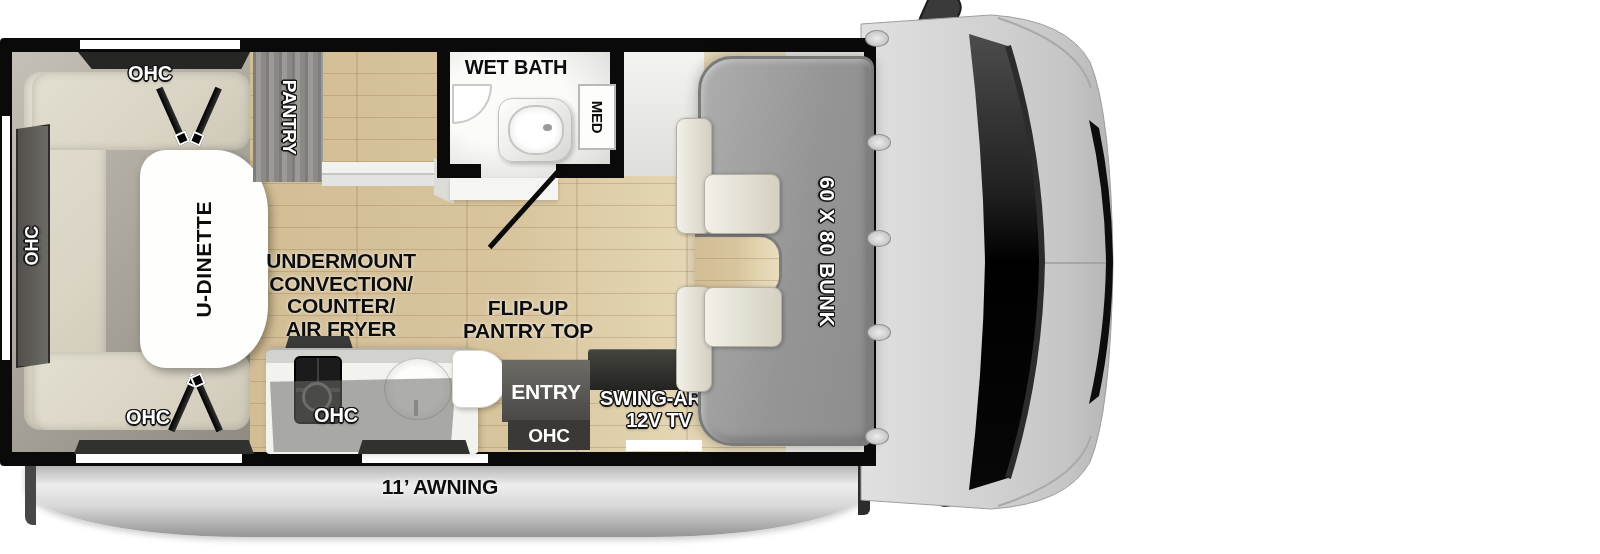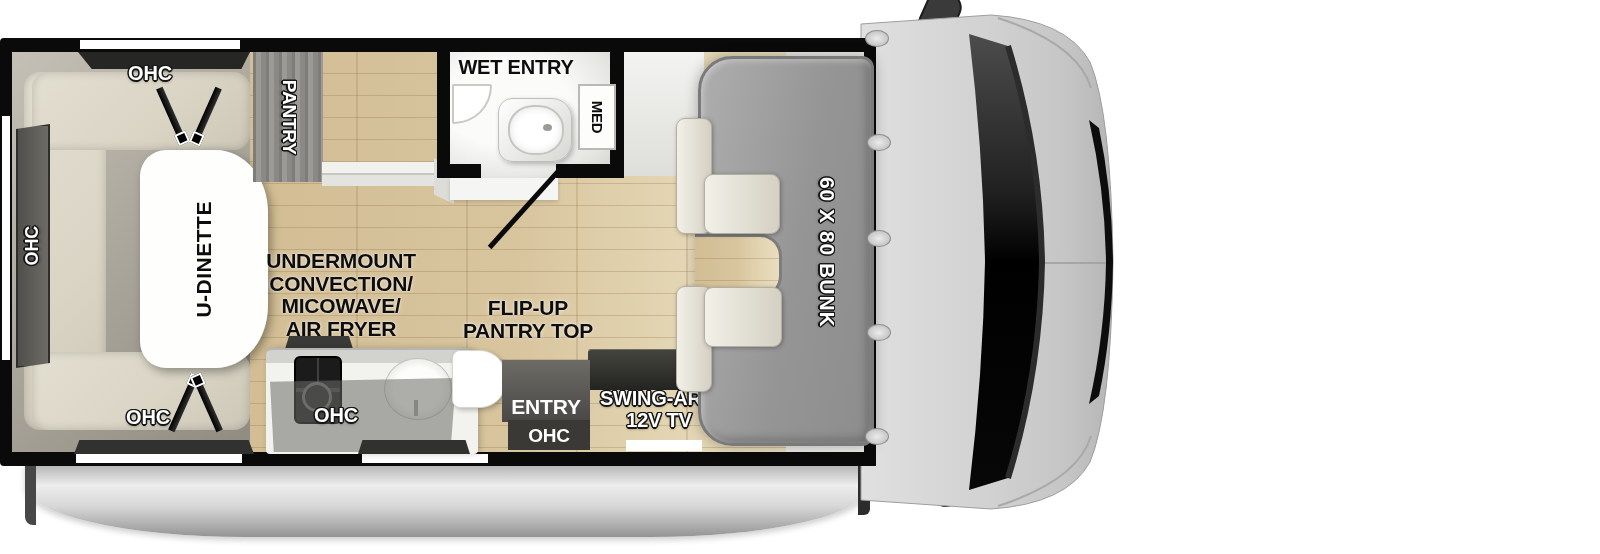--- a/index.html
+++ b/index.html
@@ -27,20 +27,21 @@
 </head>
 <body>
 
 <div id="stage">
 
   <div class="abs" style="left:25px;top:463px;width:845px;height:74px;
               background:linear-gradient(180deg,#aeaeae 0%,#ededed 30%,#d8d8d8 58%,#949494 100%);
               border-radius:3px 3px 220px 220px / 3px 3px 52px 52px;box-shadow:0 3px 6px rgba(0,0,0,.2);"></div>
   <div class="abs" style="left:25px;top:463px;width:11px;height:62px;background:#474747;border-radius:2px 0 0 8px;"></div>
   <div class="abs" style="left:858px;top:463px;width:12px;height:52px;background:#2c2c2c;border-radius:0 2px 6px 0;"></div>
+  <div class="abs lbl lbl-b" style="left:358px;top:476px;width:164px;font-size:21px;">11’ AWNING</div>
 
   <svg class="abs" style="left:853px;top:0;" width="280" height="554" viewBox="0 0 280 554">
     <defs>
       <linearGradient id="gBody" x1="0" y1="0" x2="1" y2="0">
         <stop offset="0" stop-color="#e0e0e0"></stop>
           <stop offset="0.55" stop-color="#d0d0d0"></stop>
         <stop offset="0.82" stop-color="#c5c5c5"></stop>
           <stop offset="1" stop-color="#b5b5b5"></stop>
       </linearGradient>
       <linearGradient id="gGlass" x1="0" y1="0" x2="0" y2="1">
@@ -100,35 +101,35 @@
   <div class="abs" style="left:434px;top:158px;width:20px;height:46px;background:#dcdcd8;clip-path:polygon(0 0,100% 25%,100% 100%,0 80%);"></div>
 
   <div class="abs" style="left:447px;top:52px;width:168px;height:126px;
               background:radial-gradient(at 35% 40%,#fbfbfa 40%,#e4e4e1 75%,#cdcdc9 100%);"></div>
   <div class="abs" style="left:437px;top:52px;width:13px;height:126px;background:#0a0a0a;"></div>
   <div class="abs" style="left:610px;top:52px;width:14px;height:126px;background:#0a0a0a;"></div>
   <div class="abs" style="left:437px;top:164px;width:44px;height:14px;background:#0a0a0a;"></div>
   <div class="abs" style="left:556px;top:164px;width:68px;height:14px;background:#0a0a0a;"></div>
   <div class="abs" style="left:450px;top:178px;width:108px;height:22px;background:#f5f5f3;box-shadow:0 2px 4px rgba(0,0,0,.15);"></div>
   <div class="abs" style="left:556px;top:170px;width:5px;height:102px;background:#0a0a0a;transform:rotate(42deg);transform-origin:top left;"></div>
-  <div class="abs lbl lbl-b" style="left:455px;top:57px;width:122px;font-size:20px;">WET ENTRY</div>
+  <div class="abs lbl lbl-b" style="left:455px;top:57px;width:122px;font-size:20px;">WET BATH</div>
   <div class="abs" style="left:452px;top:84px;width:36px;height:36px;background:#fff;border:2px solid #c9c9c5;border-radius:2px 2px 100% 2px;"></div>
   <div class="abs" style="left:498px;top:98px;width:72px;height:62px;background:linear-gradient(135deg,#fff,#d7d7d3);
               border:1px solid #bfbfbb;border-radius:14px 20px 20px 14px;box-shadow:2px 2px 5px rgba(0,0,0,.25);"></div>
   <div class="abs" style="left:508px;top:105px;width:52px;height:46px;background:#fff;border:2px solid #c5c5c1;border-radius:46%;
               box-shadow:inset 0 0 8px rgba(0,0,0,.12);"></div>
   <div class="abs" style="left:543px;top:124px;width:9px;height:7px;background:#9a9a96;border-radius:50%;"></div>
   <div class="abs flexc" style="left:578px;top:84px;width:34px;height:62px;background:#fdfdfb;border:2px solid #b9b9b5;">
     <span class="lbl rot90" style="color:#0c0c0c;font-size:15px;">MED</span>
   </div>
   <div class="abs" style="left:624px;top:52px;width:80px;height:124px;background:linear-gradient(180deg,#f3f3f1,#dededa);"></div>
 
   <div class="abs lbl lbl-b multiline" style="left:238px;top:250px;width:206px;font-size:21px;">UNDERMOUNT
 CONVECTION/
-MICOWAVE/
+COUNTER/
 AIR FRYER</div>
   <div class="abs lbl lbl-b multiline" style="left:428px;top:297px;width:200px;font-size:21px;">FLIP-UP
 PANTRY TOP</div>
 
   <div class="abs" style="left:285px;top:336px;width:68px;height:13px;background:#3a3a38;clip-path:polygon(6% 0,94% 0,100% 100%,0 100%);"></div>
   <div class="abs" style="left:266px;top:348px;width:212px;height:104px;border-top:2px solid #b5b5b2;border-radius:6px 14px 4px 4px;
               background:linear-gradient(180deg,#d2d2cf 0 13px,#f2f2ef 13px);box-shadow:2px 0 6px rgba(0,0,0,.2);"></div>
   <div class="abs" style="left:294px;top:356px;width:44px;height:64px;background:#1b1b1b;border:2px solid #000;border-radius:6px;
               background-image:linear-gradient(0deg,transparent 47%,#3f3f3f 47% 53%,transparent 53%),linear-gradient(90deg,transparent 47%,#3f3f3f 47% 53%,transparent 53%);"></div>
   <div class="abs" style="left:302px;top:382px;width:24px;height:24px;border:3px solid #6f6f6f;border-radius:50%;background:#222;"></div>
@@ -138,21 +139,21 @@
   <div class="abs" style="left:270px;top:378px;width:186px;height:74px;background:rgba(108,108,104,.55);
               clip-path:polygon(0 5%,100% 0,97% 100%,2% 100%);"></div>
   <div class="abs lbl lbl-w" style="left:306px;top:405px;width:60px;font-size:20px;">OHC</div>
   <div class="abs sill" style="left:358px;top:440px;width:112px;height:14px;clip-path:polygon(4% 0,96% 0,100% 100%,0 100%);"></div>
   <div class="abs" style="left:452px;top:350px;width:52px;height:56px;background:#fff;border:1px solid #d5d5d1;
               border-radius:8px 26px 26px 8px;box-shadow:2px 2px 5px rgba(0,0,0,.25);"></div>
 
   <div class="abs" style="left:588px;top:350px;width:126px;height:40px;border-radius:3px;
               background:linear-gradient(180deg,#44443f,#232321);box-shadow:0 -1px 0 #6e6e68;"></div>
   <div class="abs" style="left:502px;top:360px;width:88px;height:62px;background:linear-gradient(180deg,#6d6b66,#4a4846);"></div>
-  <div class="abs lbl lbl-w" style="left:504px;top:396px;width:84px;font-size:21px;text-shadow:none;">ENTRY</div>
+  <div class="abs lbl lbl-w" style="left:504px;top:381px;width:84px;font-size:21px;text-shadow:none;">ENTRY</div>
   <div class="abs" style="left:508px;top:420px;width:82px;height:30px;background:#3b3936;"></div>
   <div class="abs lbl lbl-w" style="left:519px;top:426px;width:60px;font-size:19px;text-shadow:none;">OHC</div>
   <div class="abs window" style="left:626px;top:440px;width:76px;height:11px;"></div>
   <div class="abs lbl lbl-w multiline" style="left:594px;top:388px;width:130px;font-size:20px;">SWING-ARM
 12V TV</div>
 
   <div class="abs" style="left:698px;top:56px;width:170px;height:384px;border:3px solid #7a7a7a;
               border-radius:34px 12px 12px 34px;
               background:linear-gradient(100deg,#aeaeae,#959595 55%,#8d8d8d);
               box-shadow:0 0 14px rgba(0,0,0,.3),inset 2px 2px 6px rgba(255,255,255,.4),inset -4px -4px 10px rgba(0,0,0,.25);"></div>

